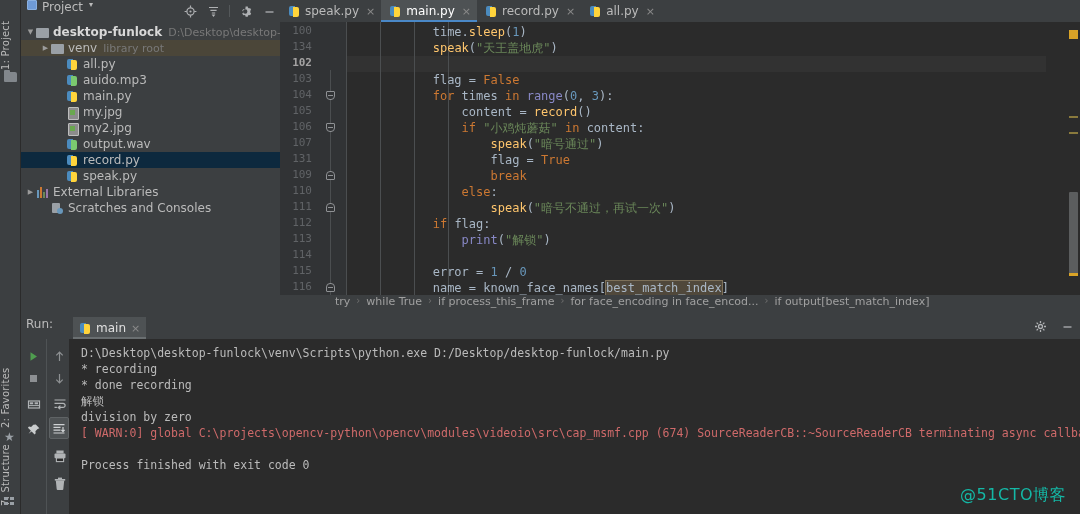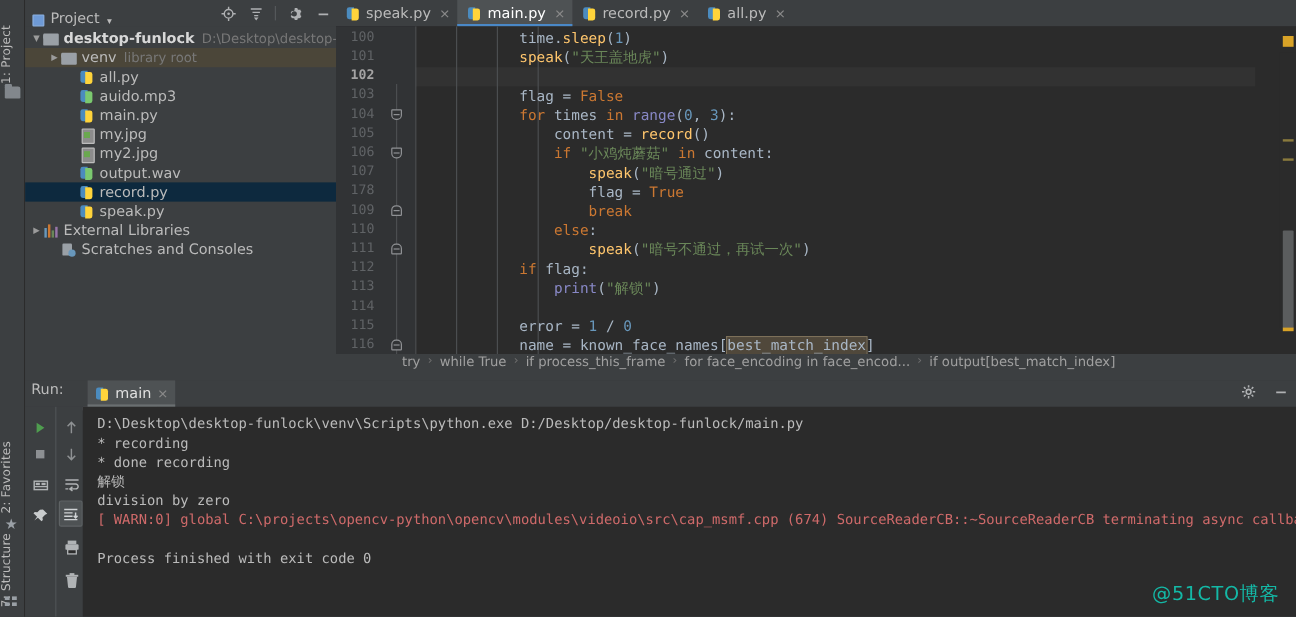--- a/index.html
+++ b/index.html
@@ -39,21 +39,21 @@
   .grid-mini i:nth-child(2){left:6px;top:0;}
   .grid-mini i:nth-child(3){left:0;top:5px;}
   .grid-mini i:nth-child(4){left:6px;top:5px;}
 
   
   .proj-panel {
     position: absolute; left: 21px; top: 0; width: 259px; height: 317px;
     background: #3c3f41;
   }
   .proj-header {
-    height: 22px; background: #3c3f41; display: flex; align-items: flex-end;
+    height: 22px; background: #3c3f41; display: flex; align-items: flex-start;
     padding: 0 4px 0 6px; position: relative;
   }
   .proj-title { color: #bbbbbb; font-size: 12px; margin-left: 5px; }
   .proj-caret { margin-left: 6px; color: #bbbbbb; font-size: 8px; }
   .winicon { width:10px; height:10px; background:#6e9ad6; border:1px solid #8ab0e0; border-radius:1px; }
   .hdr-tools { position:absolute; right:4px; top:0; height:22px; display:flex; align-items:center; gap:9px; }
   .hdr-tools .ht { width:14px; height:14px; color:#afb1b3; display:flex; align-items:center; justify-content:center; font-size:12px; }
   .hsep { width:1px; height:12px; background:#54585a; }
 
   .tree { background:#3c3f41; height:295px; font-size:12px; color:#bbbbbb; padding-top:2px; }
@@ -308,28 +308,28 @@
         <div class="tab">
           <span class="tico f-py"></span>
           <span>all.py</span>
           <span class="tclose">×</span>
         </div>
       </div>
 
     <div class="codearea">
       <div class="gutter">
           <div class="lnum" style="top: 2px;">100</div>
-          <div class="lnum" style="top: 18px;">101</div>
+          <div class="lnum" style="top: 18px;">134</div>
           <div class="lnum cur" style="top: 34px;">102</div>
           <div class="lnum" style="top: 50px;">103</div>
           <div class="lnum" style="top: 66px;">104</div>
           <div class="lnum" style="top: 82px;">105</div>
           <div class="lnum" style="top: 98px;">106</div>
           <div class="lnum" style="top: 114px;">107</div>
-          <div class="lnum" style="top: 130px;">178</div>
+          <div class="lnum" style="top: 130px;">131</div>
           <div class="lnum" style="top: 146px;">109</div>
           <div class="lnum" style="top: 162px;">110</div>
           <div class="lnum" style="top: 178px;">111</div>
           <div class="lnum" style="top: 194px;">112</div>
           <div class="lnum" style="top: 210px;">113</div>
           <div class="lnum" style="top: 226px;">114</div>
           <div class="lnum" style="top: 242px;">115</div>
           <div class="lnum" style="top: 258px;">116</div>
           <div class="foldline"></div>
           <div class="foldmark minus" style="top: 69px;"></div>

